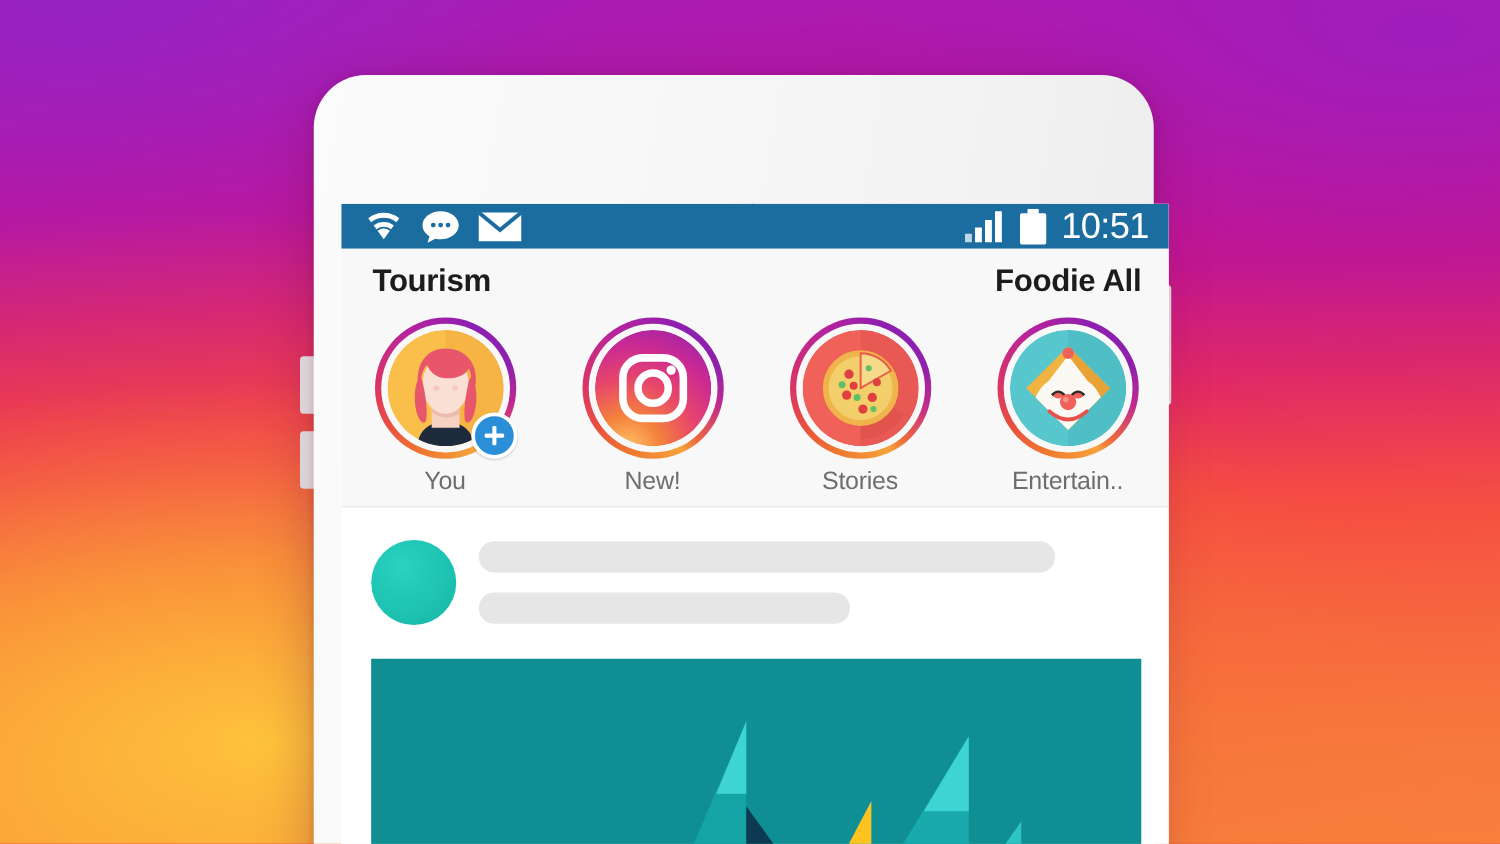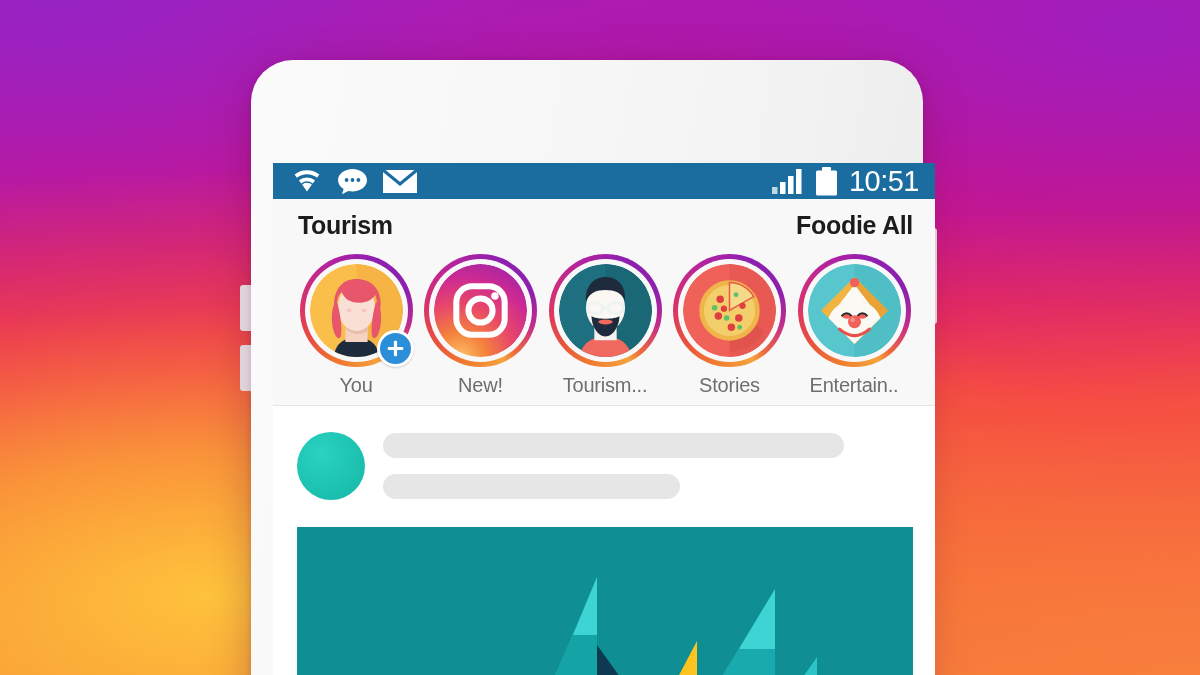--- a/index.html
+++ b/index.html
@@ -270,42 +270,20 @@
                     <rect x="24" y="24" width="52" height="52" rx="17" fill="none" stroke="#fff" stroke-width="6.5"></rect>
                     <circle cx="50" cy="50" r="13" fill="none" stroke="#fff" stroke-width="6.5"></circle>
                     <circle cx="65.5" cy="34.5" r="4" fill="#fff"></circle>
                   </svg>
                 </div>
               </div>
             </div>
             <div class="story-label">New!</div>
           </div>
 
-          <div class="story">
-            <div class="story-ring">
-              <div class="story-gap">
-                <div class="story-av">
-                  <svg viewBox="0 0 100 100" width="100%" height="100%">
-                    <circle cx="50" cy="50" r="50" fill="#1e6f7f"></circle>
-                    <path d="M50 0a50 50 0 0 1 50 50 50 50 0 0 1-50 50z" fill="#17626f" opacity=".55"></path>
-                    <path d="M22 100c2-14 13-22 28-22s26 8 28 22z" fill="#f0695e"></path>
-                    <path d="M38 66h24v16H38z" fill="#f7f3ee"></path>
-                    <ellipse cx="50" cy="47" rx="21" ry="25" fill="#fbf7f2"></ellipse>
-                    <path d="M29 40c-1-16 8-26 21-26s22 9 21 25c-4-8-11-11-21-11s-17 3-21 12z" fill="#1e2b3c"></path>
-                    <path d="M35 56c0 11 7 22 15 22s15-11 15-22c-5 4-25 4-30 0z" fill="#1e2b3c"></path>
-                    <path d="M42 62c2-3 14-3 16 0-2 4-14 4-16 0z" fill="#f0695e"></path>
-                    <rect x="31" y="42" width="16" height="11" rx="5.5" fill="none" stroke="#eef3f2" stroke-width="3"></rect>
-                    <rect x="53" y="42" width="16" height="11" rx="5.5" fill="none" stroke="#eef3f2" stroke-width="3"></rect>
-                    <rect x="46" y="46" width="8" height="2.6" fill="#eef3f2"></rect>
-                  </svg>
-                </div>
-              </div>
-            </div>
-            <div class="story-label">Tourism...</div>
-          </div>
 
           <div class="story">
             <div class="story-ring">
               <div class="story-gap">
                 <div class="story-av">
                   <svg viewBox="0 0 100 100" width="100%" height="100%">
                     <circle cx="50" cy="50" r="50" fill="#f0615a"></circle>
                     <path d="M50 0a50 50 0 0 1 50 50 50 50 0 0 1-50 50z" fill="#e2544f" opacity=".55"></path>
                     <path d="M50 50 L88 72 A44 44 0 0 1 50 94z" fill="#d94f4a" opacity=".5"></path>
                     <circle cx="50" cy="50" r="30" fill="#f2cf6a"></circle>

